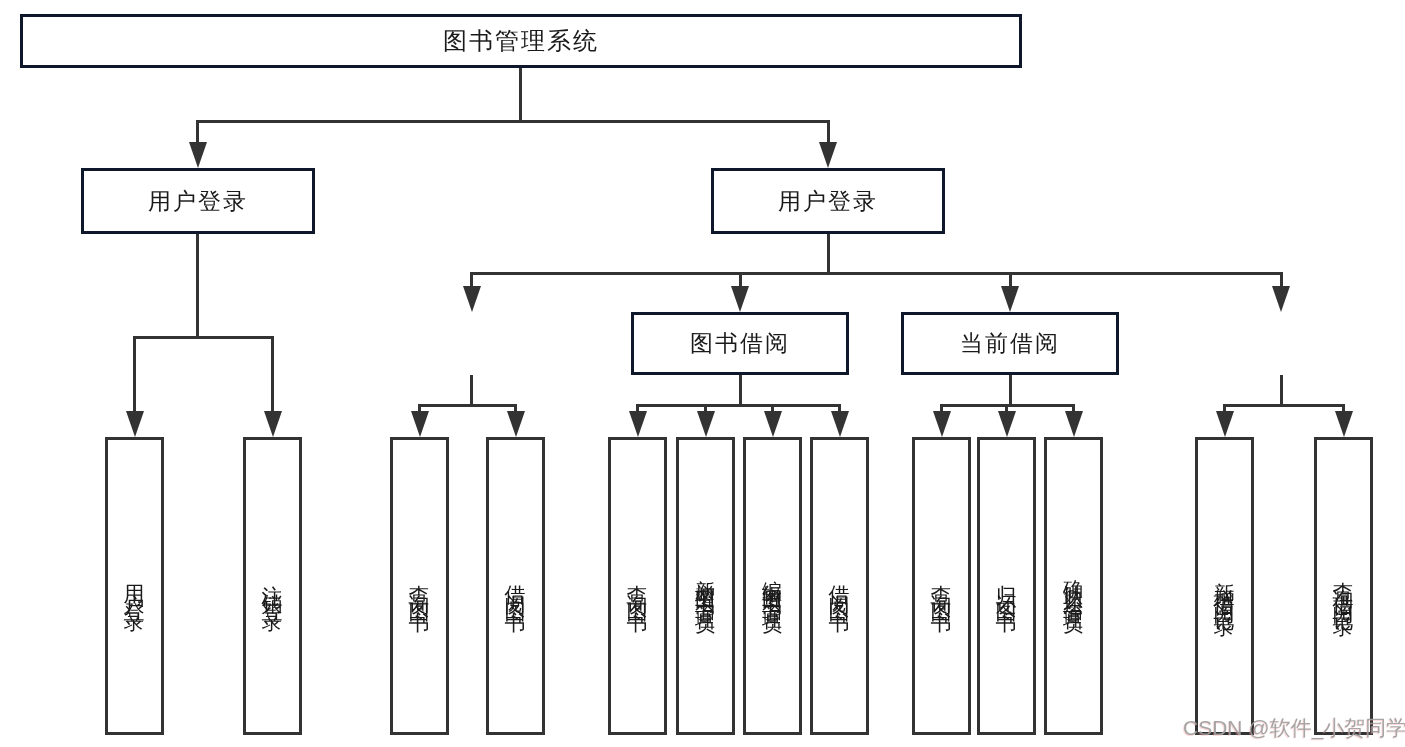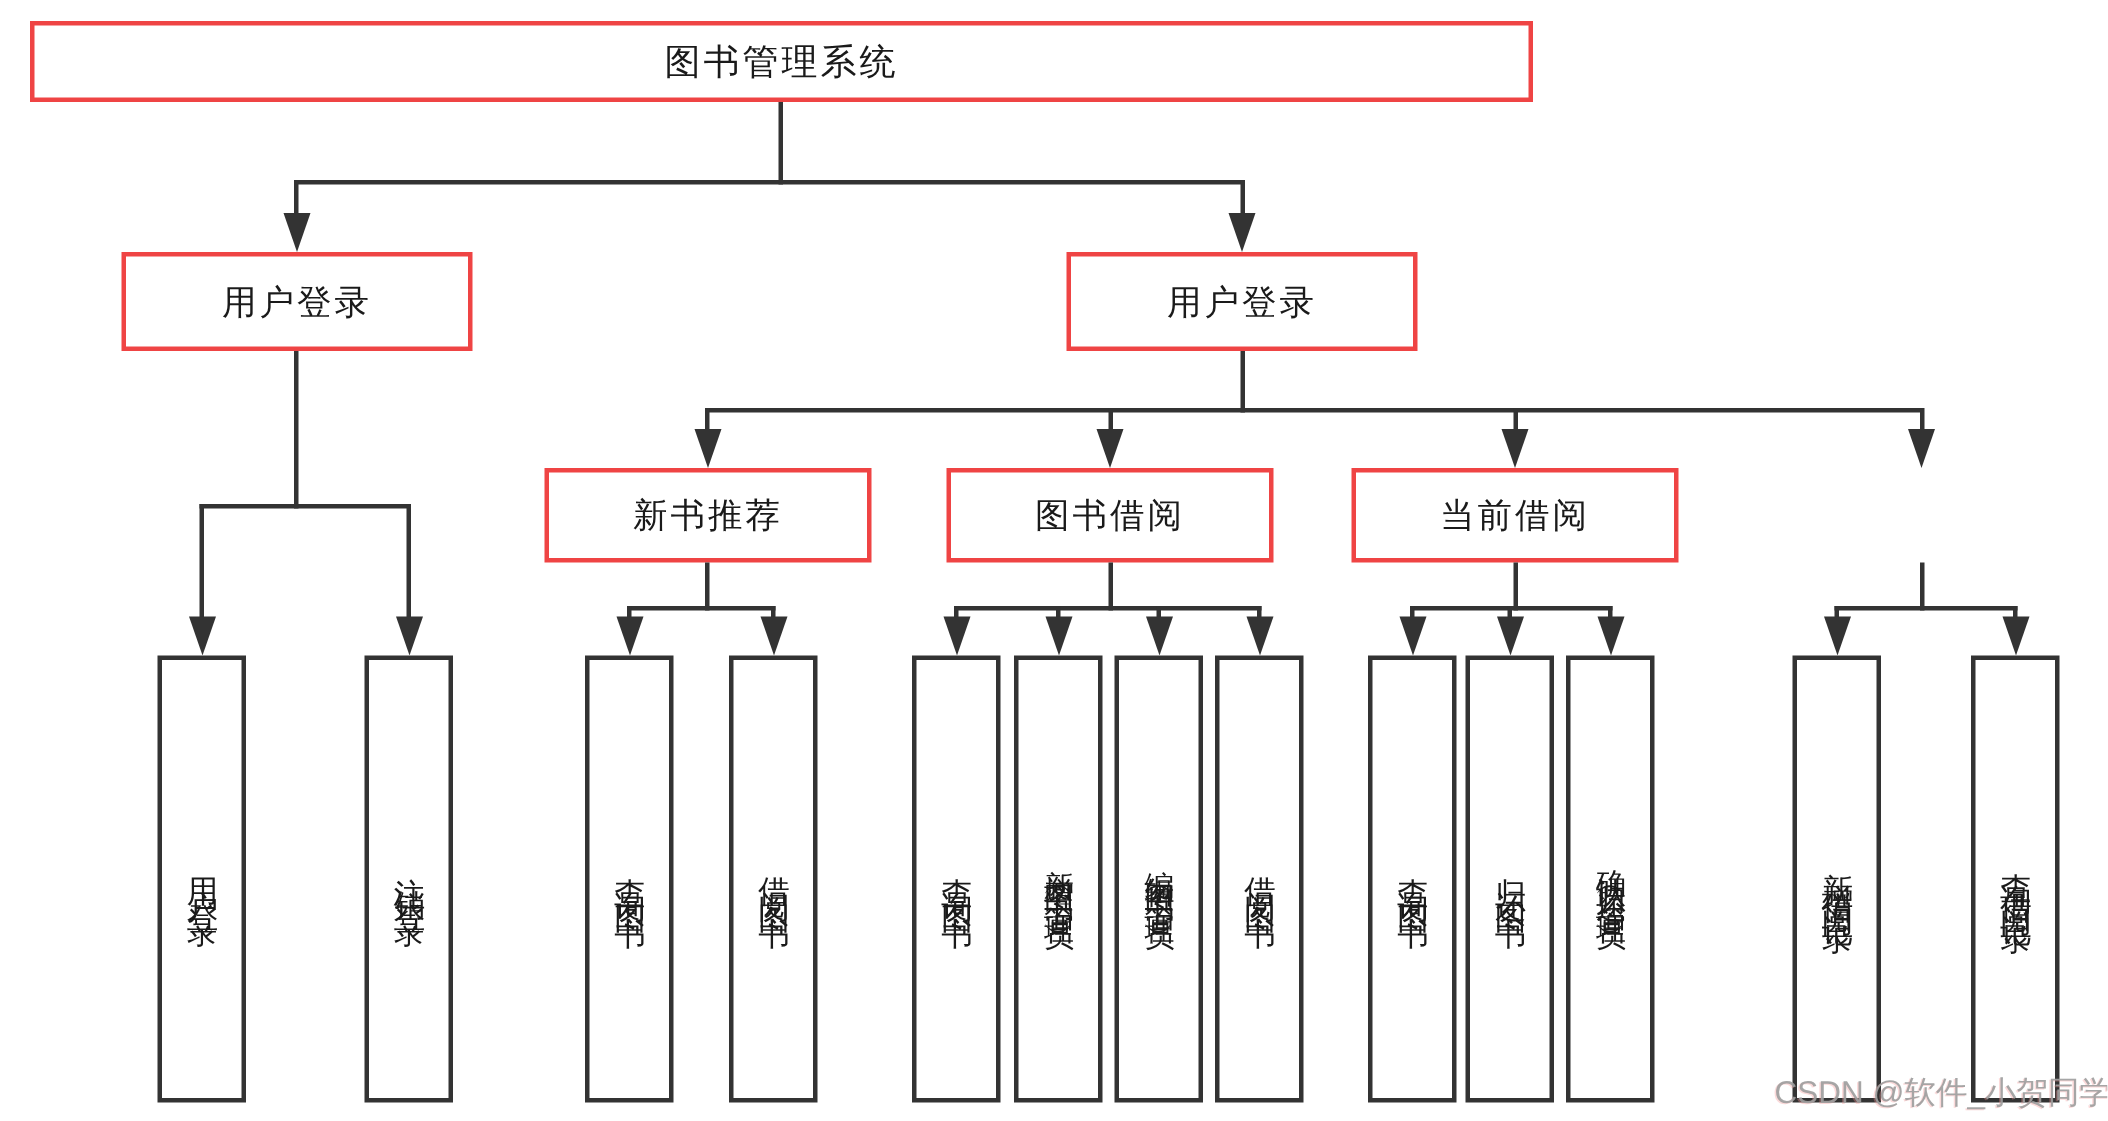--- a/index.html
+++ b/index.html
@@ -8,21 +8,21 @@
     width: 1405px;
     height: 747px;
     background: #ffffff;
     font-family: "Liberation Sans", "DejaVu Sans", sans-serif;
     overflow: hidden;
   }
   
   .hbox {
     position: absolute;
     box-sizing: border-box;
-    border: 3px solid #ef4444;
+    border: 3px solid #0f172a;
     background: #ffffff;
     display: flex;
     align-items: center;
     justify-content: center;
     font-size: 23px;
     letter-spacing: 2px;
     color: #1a1a1a;
   }
   .hbox.root { font-size: 24px; }
   
@@ -93,21 +93,20 @@
   <div class="line" style="left:470px; top:272px; width:812px; height:3px;"></div>
   <div class="line" style="left:470px; top:272px; width:3px; height:17px;"></div>
   <div class="arrow" style="left:463px; top:286px;"></div>
   <div class="line" style="left:739px; top:272px; width:3px; height:17px;"></div>
   <div class="arrow" style="left:731px; top:286px;"></div>
   <div class="line" style="left:1009px; top:272px; width:3px; height:17px;"></div>
   <div class="arrow" style="left:1001px; top:286px;"></div>
   <div class="line" style="left:1280px; top:272px; width:3px; height:17px;"></div>
   <div class="arrow" style="left:1272px; top:286px;"></div>
 
-  <div class="hbox" style="left:363px; top:312px; width:218px; height:63px;">新书推荐</div>
   <div class="hbox" style="left:901px; top:312px; width:218px; height:63px;">当前借阅</div>
   <div class="hbox" style="left:631px; top:312px; width:218px; height:63px;">图书借阅</div>
 
   <div class="line" style="left:470px; top:375px; width:3px; height:32px;"></div>
   <div class="line" style="left:418px; top:404px; width:99px; height:3px;"></div>
   <div class="line" style="left:418px; top:404px; width:3px; height:10px;"></div>
   <div class="arrow" style="left:411px; top:411px;"></div>
   <div class="line" style="left:514px; top:404px; width:3px; height:10px;"></div>
   <div class="arrow" style="left:507px; top:411px;"></div>
 

